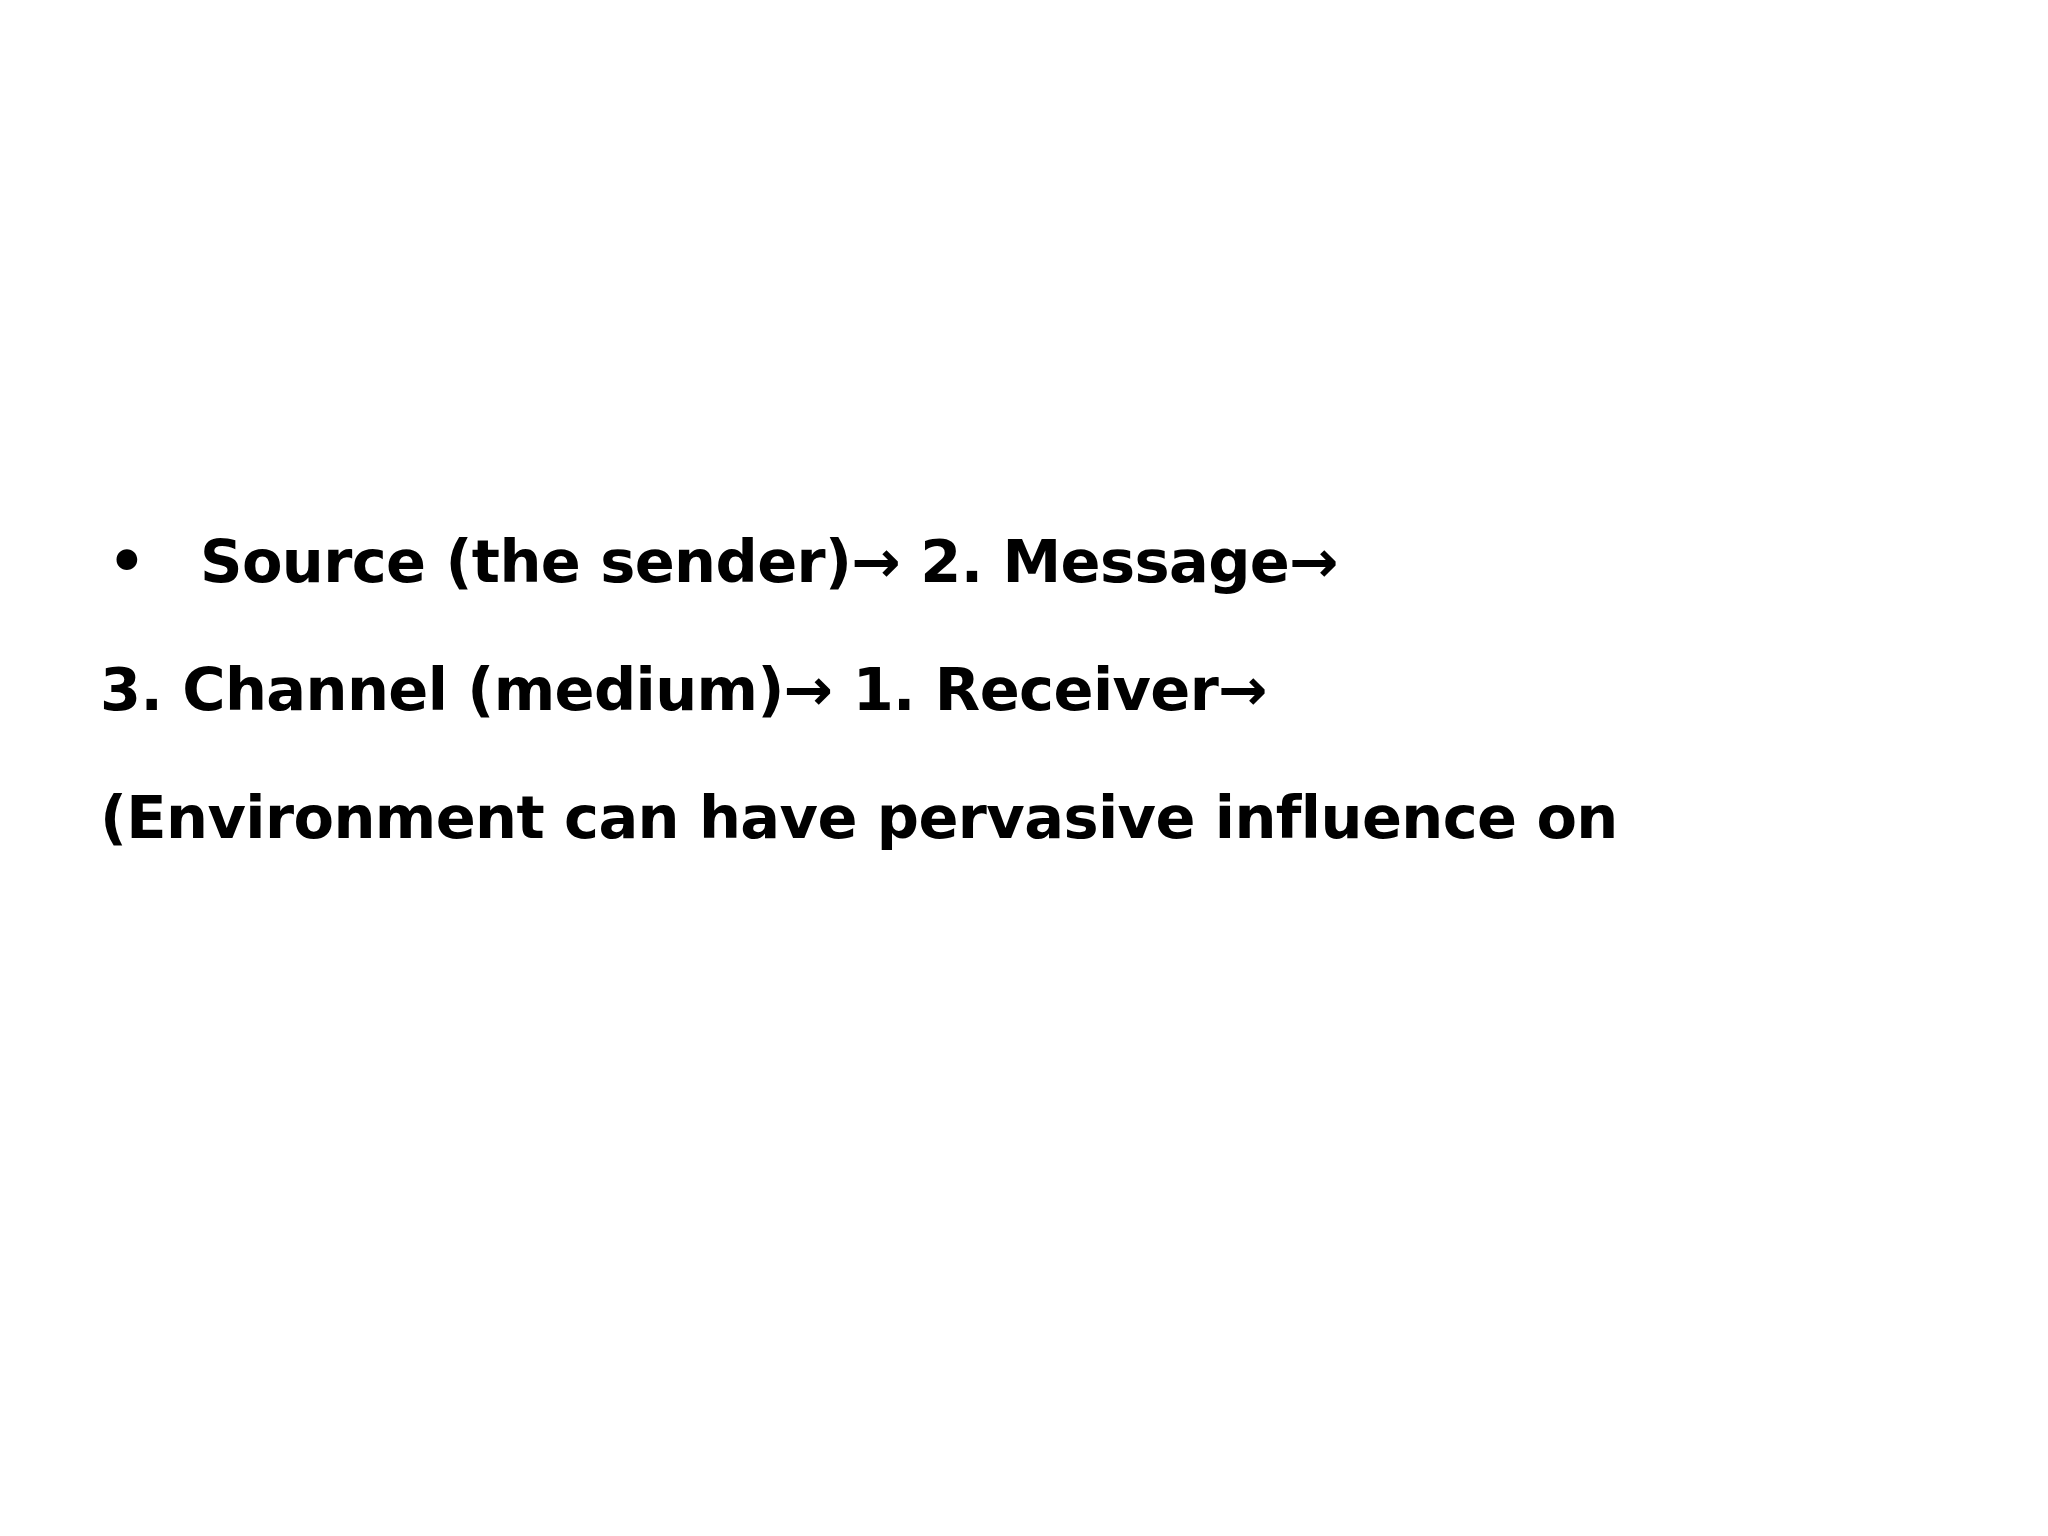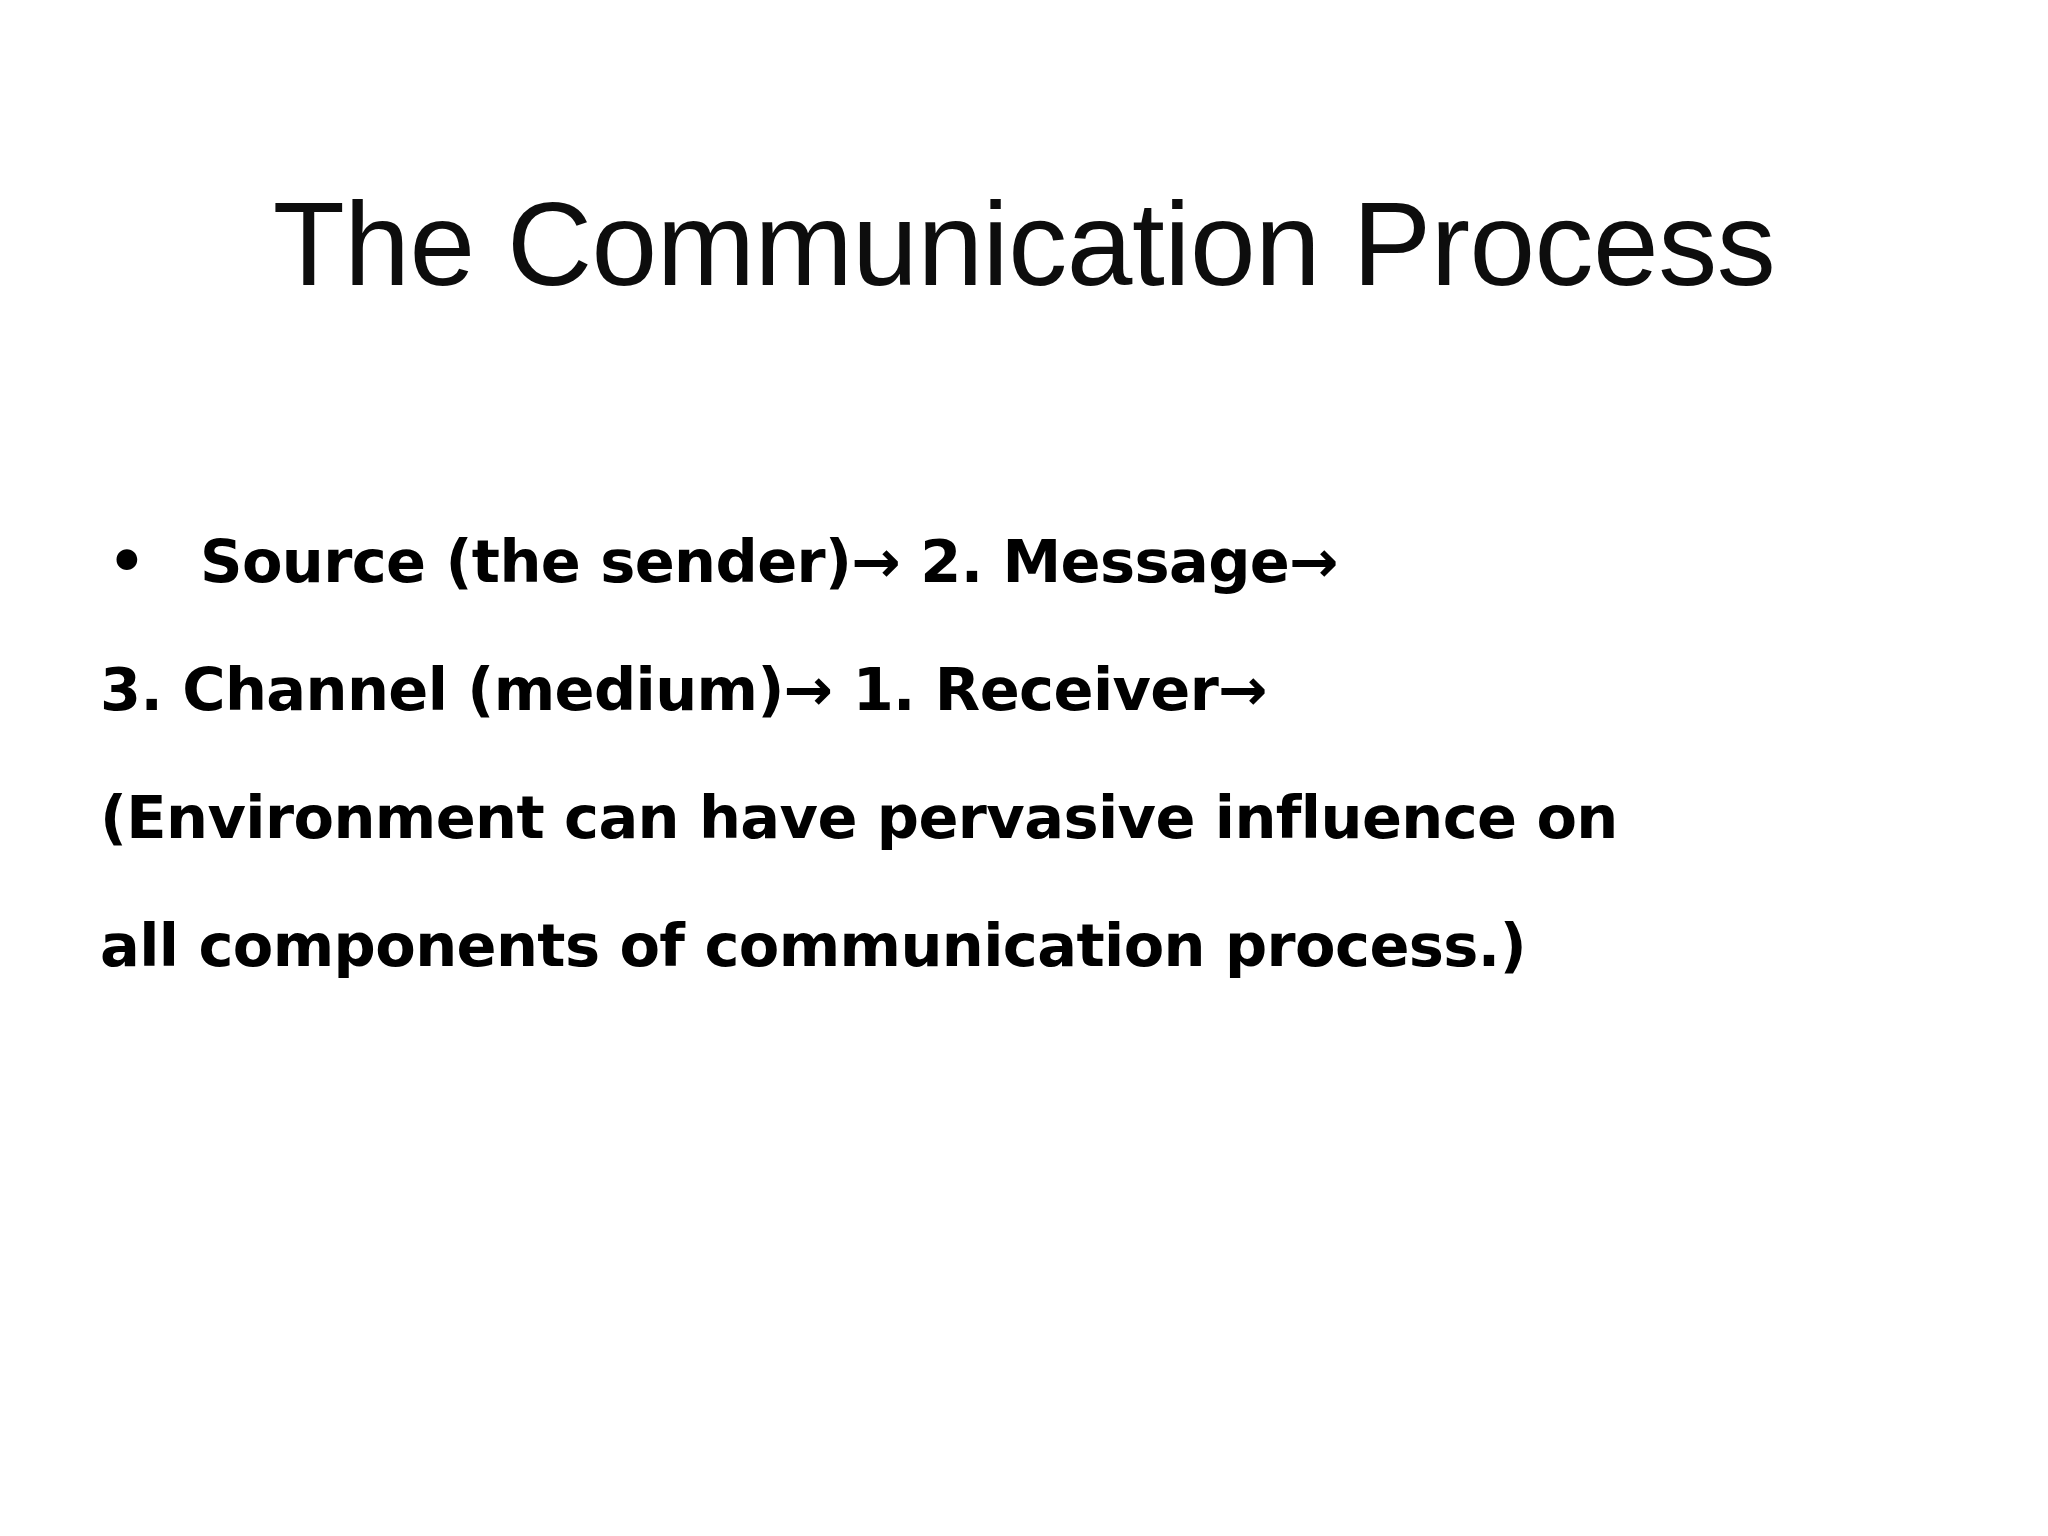--- a/index.html
+++ b/index.html
@@ -74,37 +74,33 @@
     line-height: 128px;
     color: #000000;
     text-align: left;
   }
 </style>
 </head>
 <body>
 
 <div class="slide">
 
-  <h1 class="slide-title">The Communication Process</h1>
 
   <div class="body-block">
 
     <div class="body-line has-bullet">
       <span class="bullet-marker">•</span>
       <span>Source (the sender)→ 2. Message→</span>
     </div>
 
     <div class="body-line">
       <span>3. Channel (medium)→ 1. Receiver→</span>
     </div>
 
 
     <div class="body-line">
       <span>(Environment can have pervasive influence on</span>
     </div>
 
-    <div class="body-line">
-      <span>all components of communication process.)</span>
-    </div>
 
   </div>
 
 </div>
 
 </body></html>

